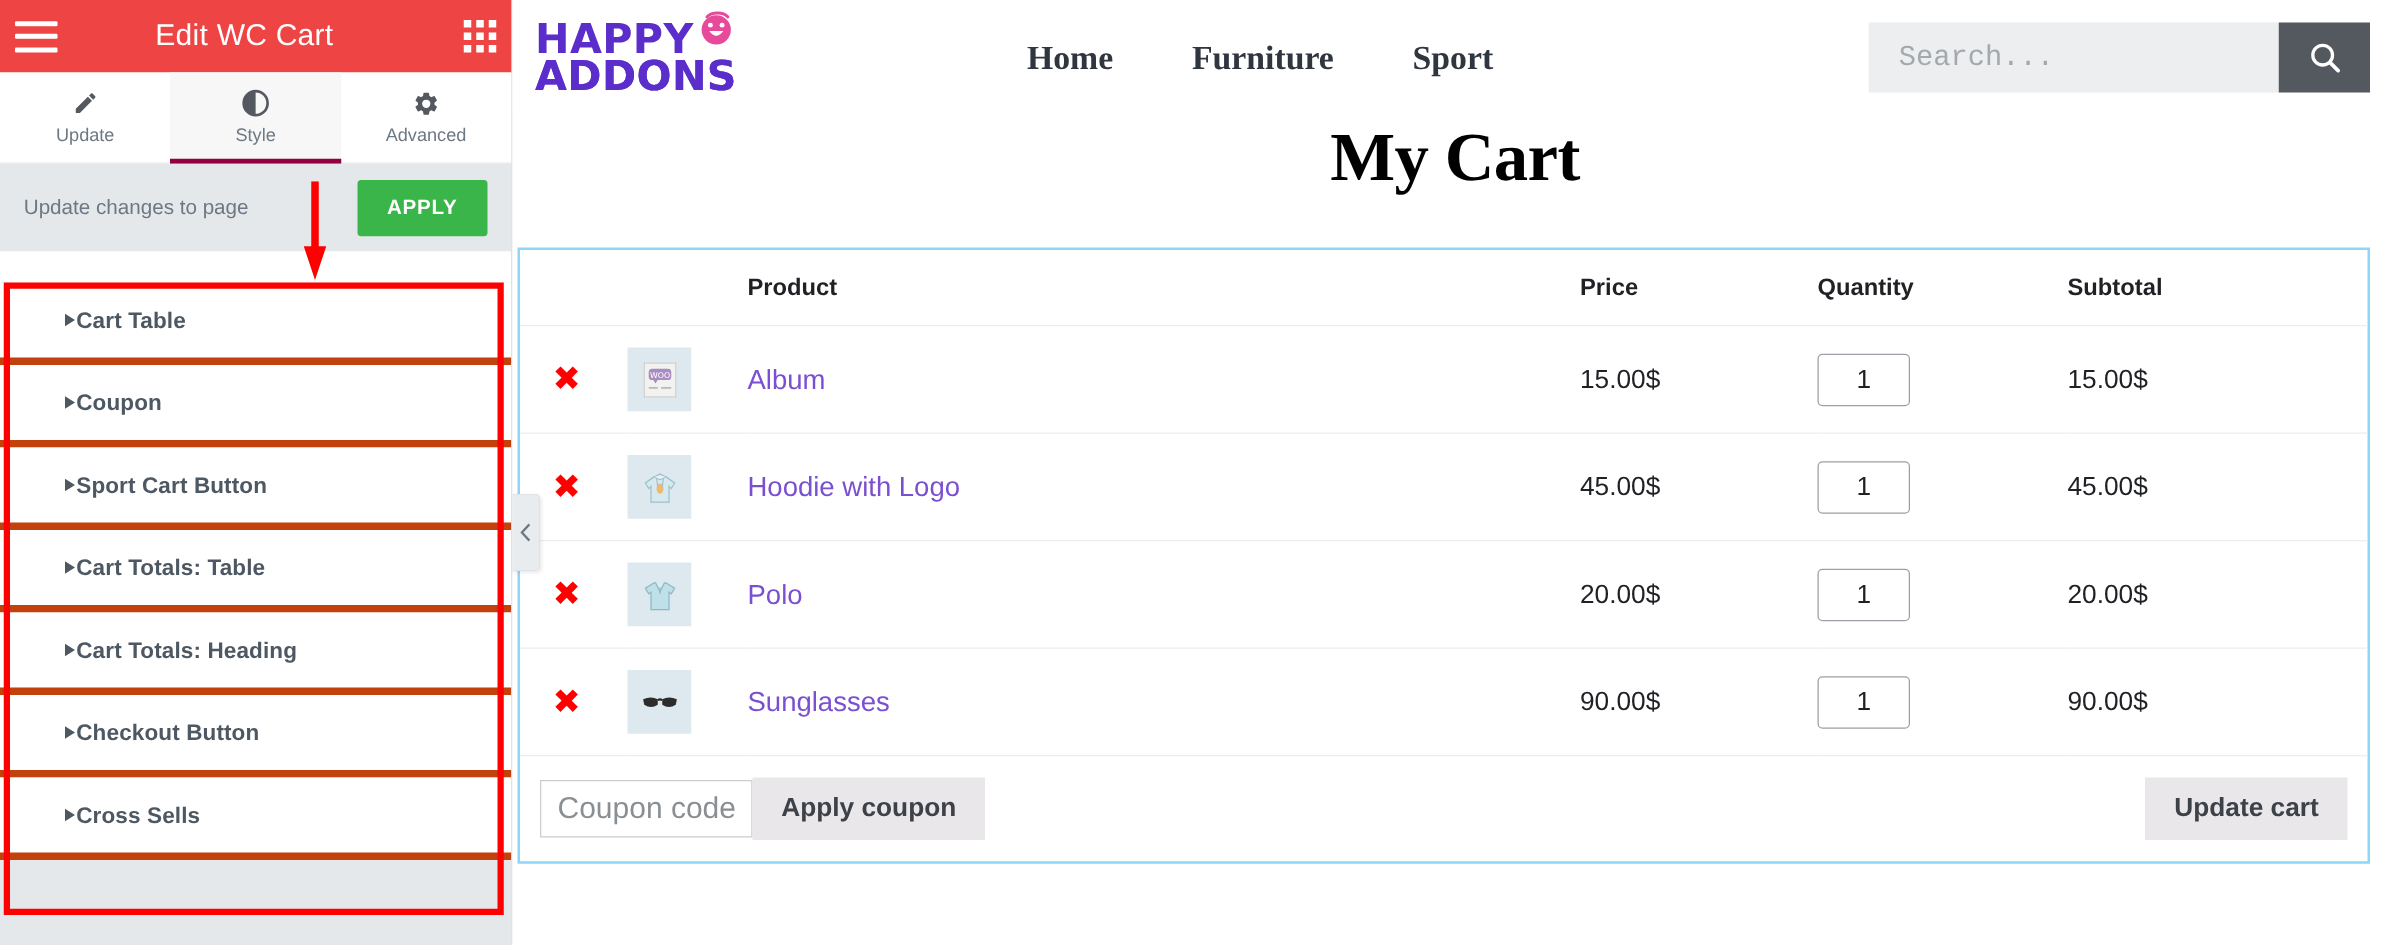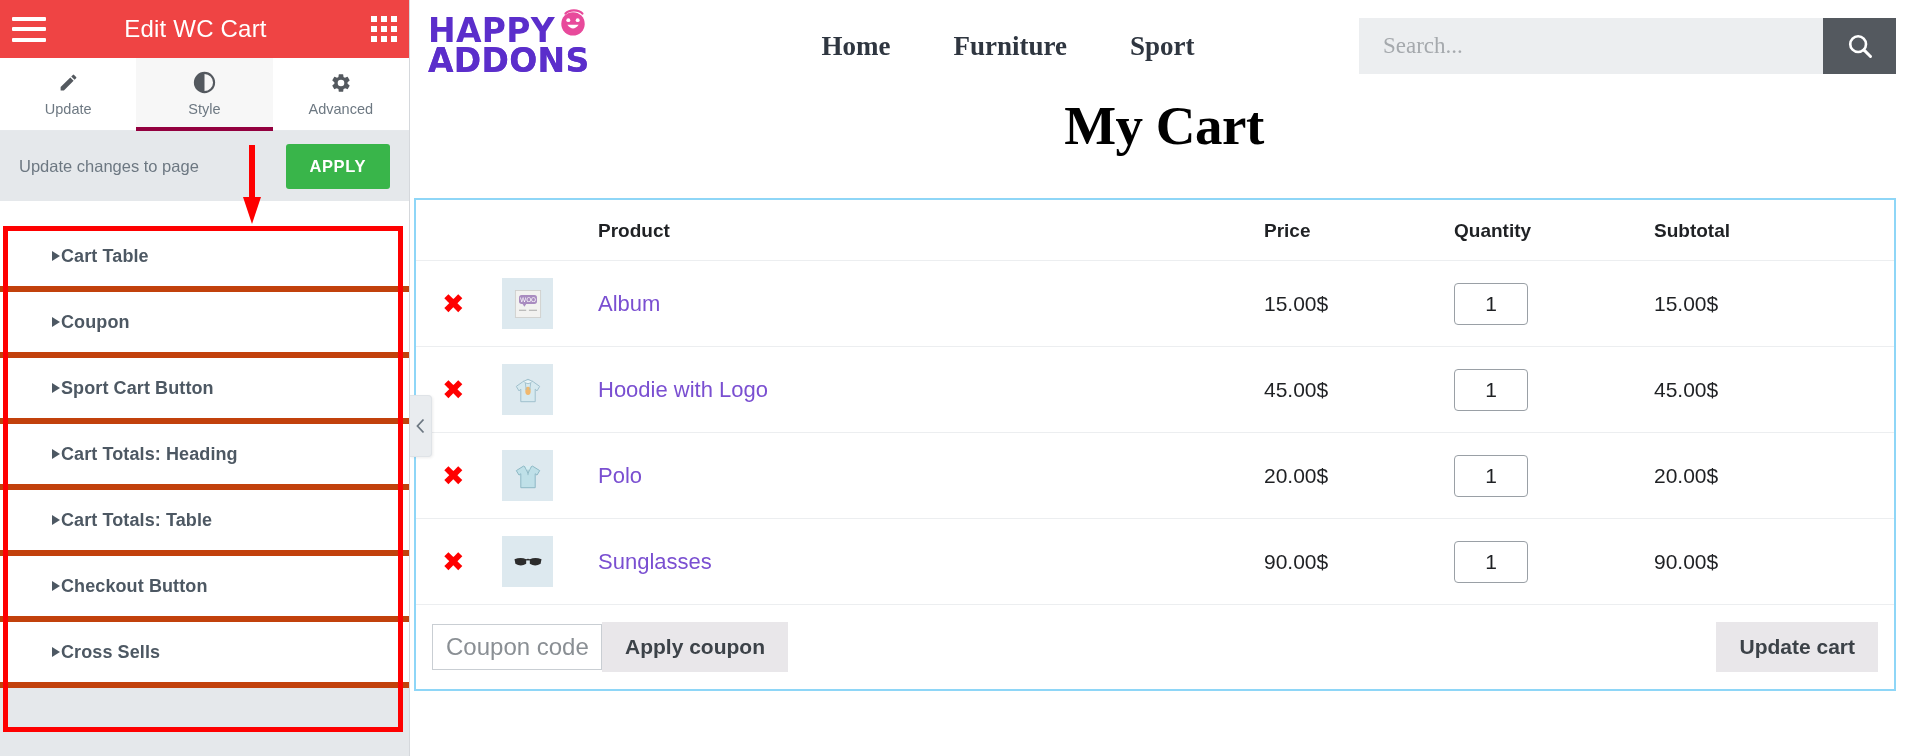--- a/index.html
+++ b/index.html
@@ -108,22 +108,22 @@
   .logo-face { width: 30px; height: 30px; margin-left: 3px; margin-top: -9px; position: relative; }
 
   .site-nav { display: flex; gap: 63px; margin-left: 232px; }
   .nav-link {
     font-family: "Liberation Serif", serif;
     font-size: 27px; font-weight: bold; color: #2f3640; cursor: pointer; white-space: nowrap;
   }
 
   .search-wrap { margin-left: auto; display: flex; align-items: center; height: 56px; margin-right: 22px; }
   .search-input {
-    width: 464px; height: 56px; background: #eceef0; border: none; outline: none;
-    padding: 0 24px; font-family: Liberation Serif, serif; font-size: 23px; color: #54595f;
+    width: 328px; height: 56px; background: #eceef0; border: none; outline: none;
+    padding: 0 24px; font-family: Liberation Mono, monospace; font-size: 23px; color: #54595f;
   }
   .search-input::placeholder { color: #a5a9ad; }
   .search-btn {
     width: 73px; height: 56px; background: #54595f; border: none; cursor: pointer;
     display: flex; align-items: center; justify-content: center;
   }
 
   .cart-title {
     text-align: center; font-family: "Liberation Serif", serif;
     font-size: 55px; font-weight: bold; color: #000; margin-top: 2px; letter-spacing: -.5px;
@@ -258,25 +258,25 @@
       <div class="acc-item">
         <span class="acc-caret"></span>
         <span class="acc-label">Coupon</span>
       </div>
       <div class="acc-item">
         <span class="acc-caret"></span>
         <span class="acc-label">Sport Cart Button</span>
       </div>
       <div class="acc-item">
         <span class="acc-caret"></span>
+        <span class="acc-label">Cart Totals: Table</span>
+      </div>
+      <div class="acc-item">
+        <span class="acc-caret"></span>
         <span class="acc-label">Cart Totals: Heading</span>
-      </div>
-      <div class="acc-item">
-        <span class="acc-caret"></span>
-        <span class="acc-label">Cart Totals: Table</span>
       </div>
       <div class="acc-item">
         <span class="acc-caret"></span>
         <span class="acc-label">Checkout Button</span>
       </div>
       <div class="acc-item">
         <span class="acc-caret"></span>
         <span class="acc-label">Cross Sells</span>
       </div>
     </div>

